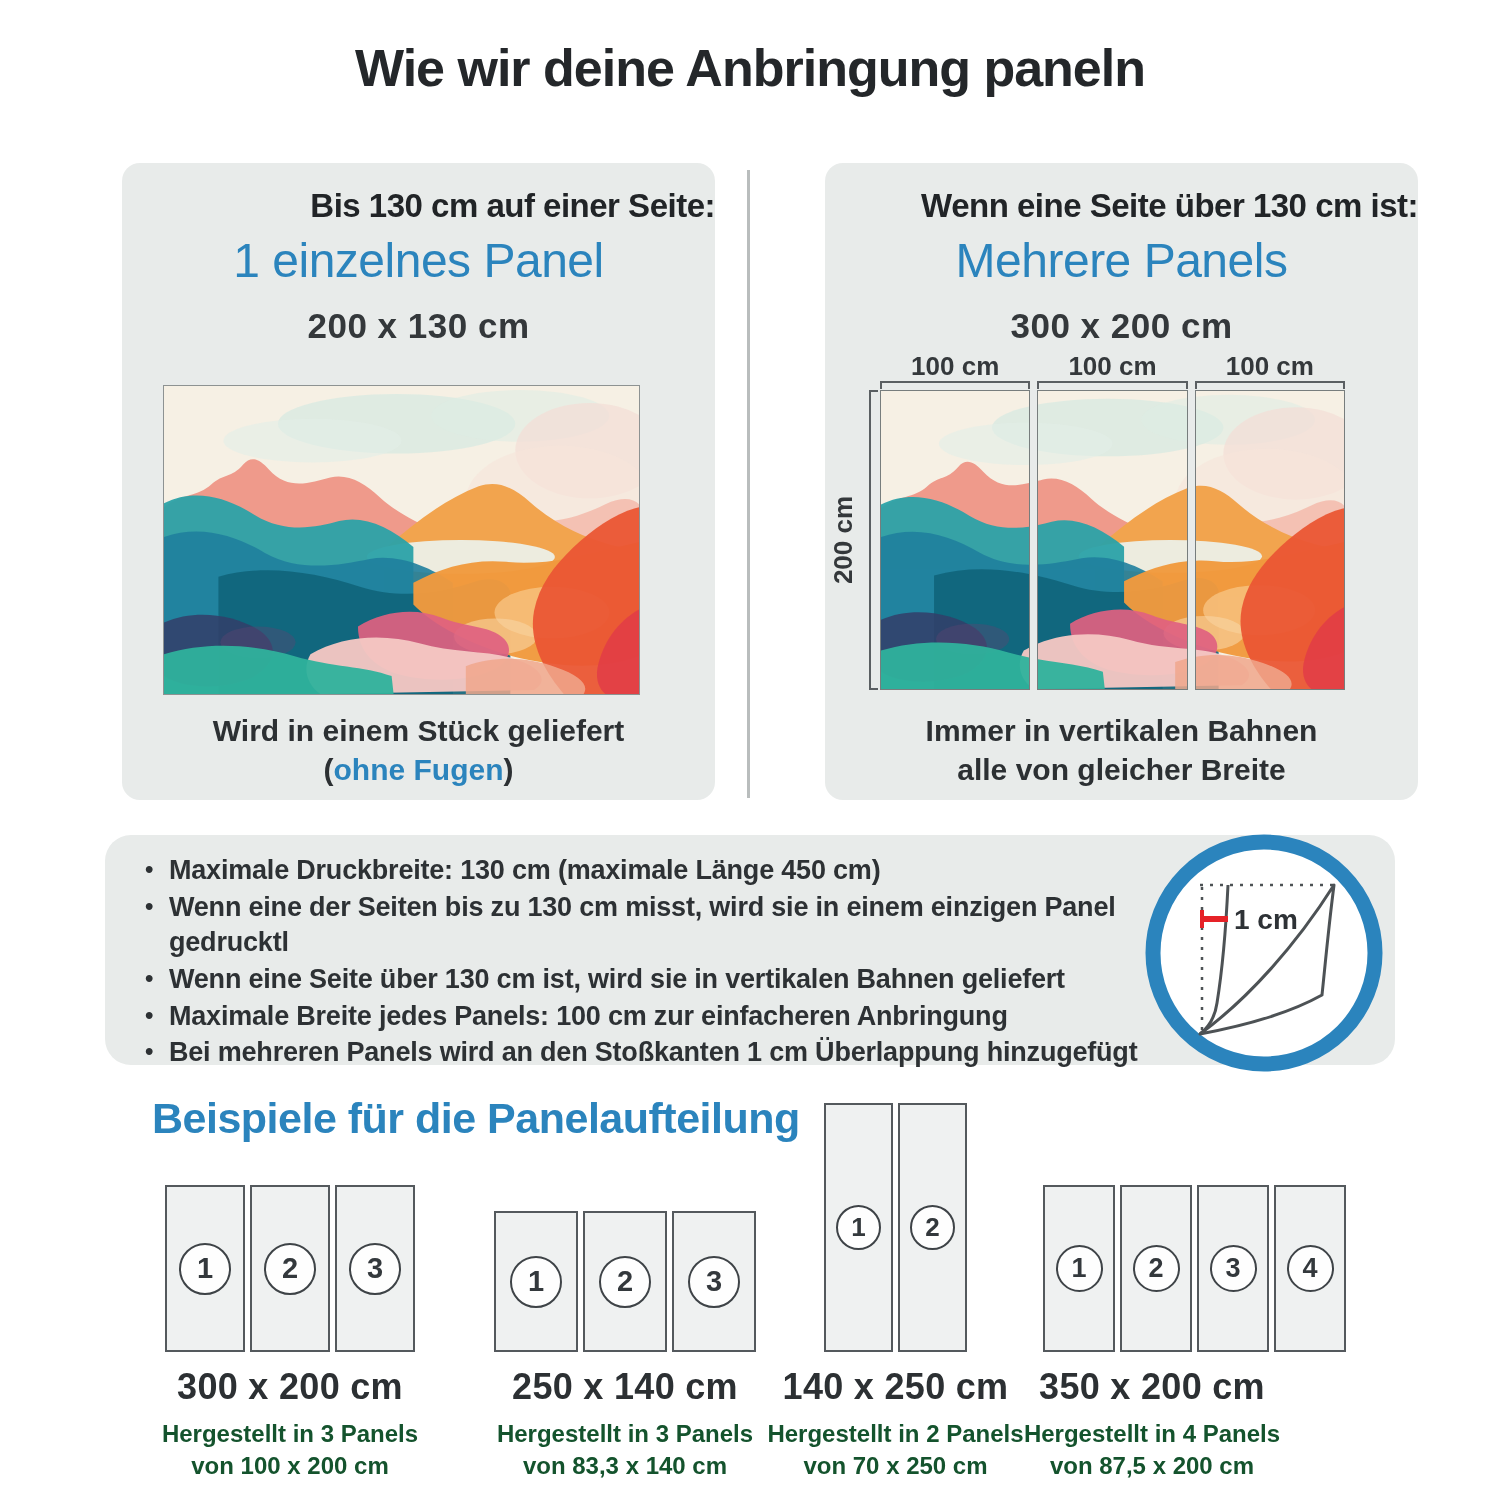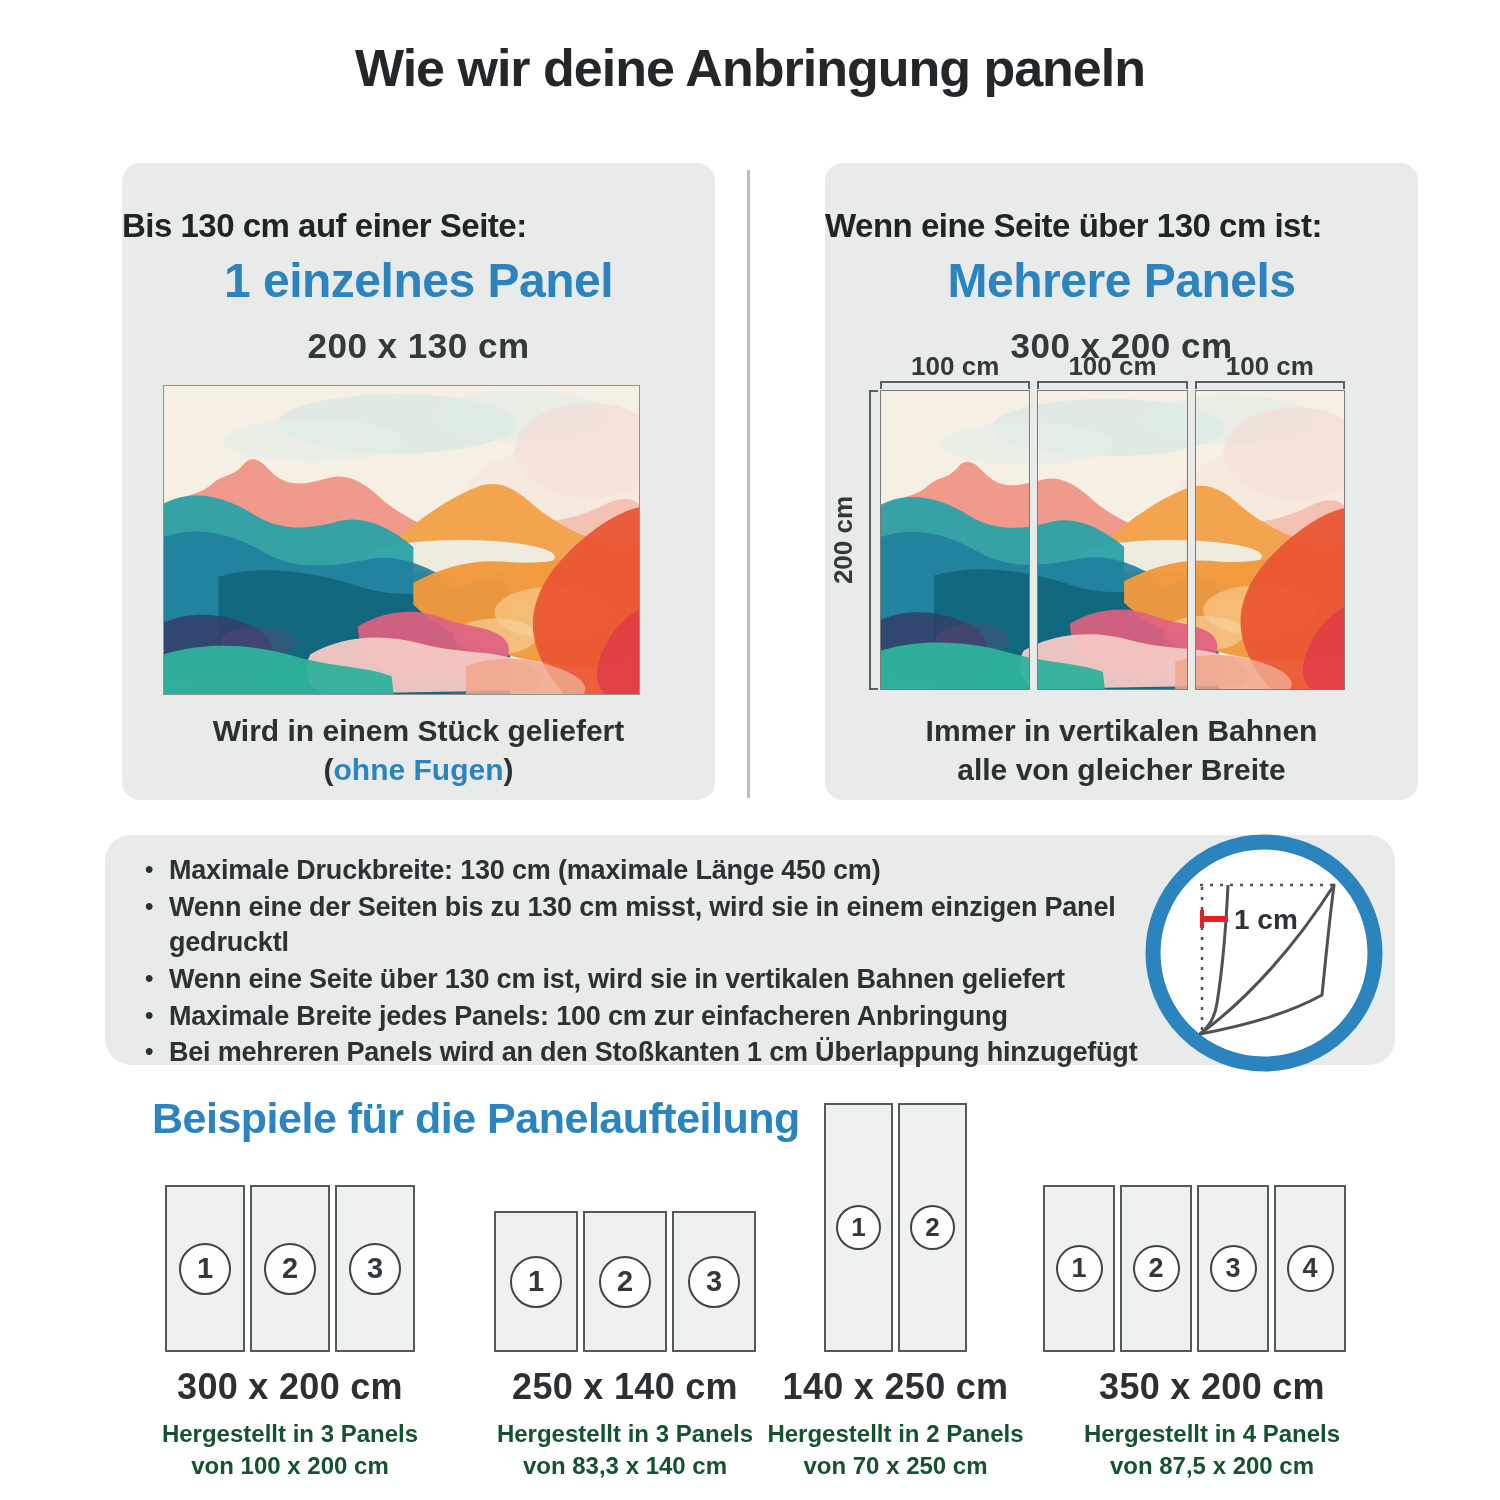--- a/index.html
+++ b/index.html
@@ -19,22 +19,22 @@
   .subtitle{position:absolute;top:104px;left:0;width:100%;text-align:center;
          font-size:31px;font-weight:700;letter-spacing:-0.3px;color:#26292c;}
 
   
   .card{position:absolute;top:163px;width:593px;height:637px;background:var(--card-bg);
         border-radius:18px;}
   .card.left{left:122px;}
   .card.right{left:825px;}
   .cards-divider{position:absolute;left:747px;top:170px;width:3px;height:628px;background:#b9bdbd;}
 
-  .card-h1{margin-top:44px;text-align:left;font-size:33px;font-weight:800;color:#212427;letter-spacing:-0.5px;}
-  .card-h2{margin-top:8px;text-align:center;font-size:48px;font-weight:700;color:var(--accent);letter-spacing:-0.5px;}
+  .card-h1{margin-top:24px;text-align:right;font-size:33px;font-weight:800;color:#212427;letter-spacing:-0.5px;}
+  .card-h2{margin-top:8px;text-align:center;font-size:48px;font-weight:400;color:var(--accent);letter-spacing:-0.5px;}
   .card-size{margin-top:18px;text-align:center;font-size:35px;font-weight:800;color:#34383b;letter-spacing:0.5px;}
 
   .left-art{position:absolute;left:41px;top:222px;width:477px;height:310px;
             border:1px solid #8d9292;background:#fff;overflow:hidden;}
   .left-art svg{display:block;}
 
   .card-caption{position:absolute;top:548px;left:0;width:100%;text-align:center;
                 font-size:30px;font-weight:700;color:#2c3033;line-height:1.3;}
   .card-caption .accent{color:var(--accent);}
 
@@ -326,20 +326,20 @@
         <div class="ex-panel" style="width: 72px; height: 167px;">
           <span class="num" style="width: 47px; height: 47px; font-size: 27px;">2</span>
         </div>
         <div class="ex-panel" style="width: 72px; height: 167px;">
           <span class="num" style="width: 47px; height: 47px; font-size: 27px;">3</span>
         </div>
         <div class="ex-panel" style="width: 72px; height: 167px;">
           <span class="num" style="width: 47px; height: 47px; font-size: 27px;">4</span>
         </div>
       </div>
-      <div class="ex-caption" style="left: 1042px; top: 1366px;">
+      <div class="ex-caption" style="left: 982px; top: 1366px;">
         <div class="ex-size">350 x 200 cm</div>
         <div class="ex-sub first">Hergestellt in 4 Panels</div>
         <div class="ex-sub">von 87,5 x 200 cm</div>
       </div>
     </div>
 
 </div>
 
 </body></html>

